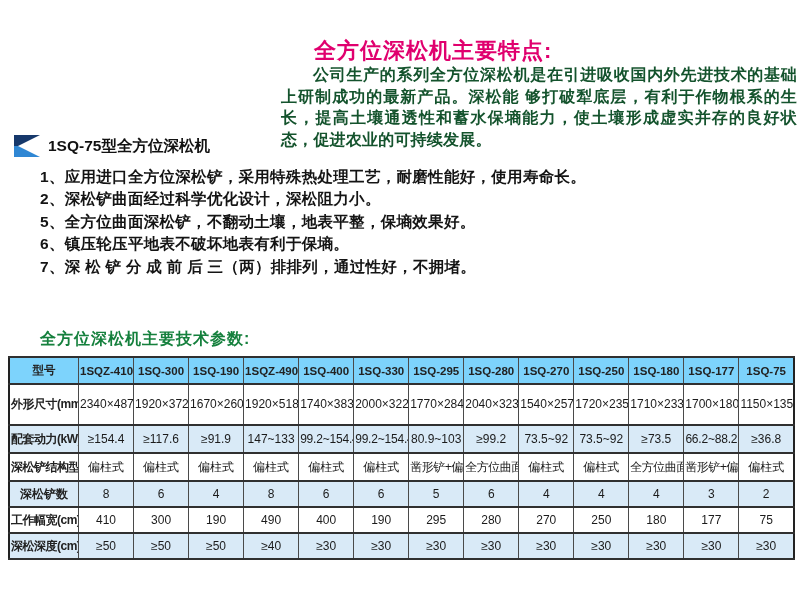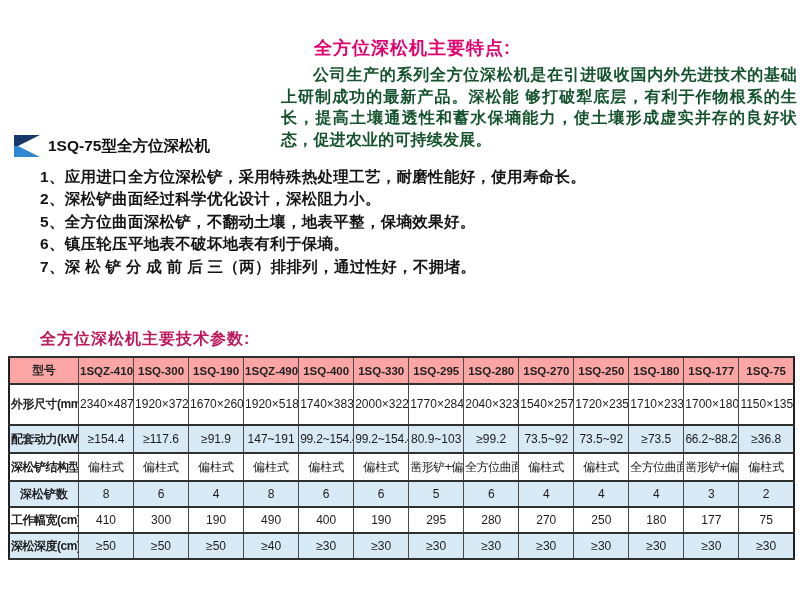--- a/index.html
+++ b/index.html
@@ -5,21 +5,21 @@
   html,body{margin:0;padding:0;}
   body{
     width:800px;height:600px;background:#ffffff;
     font-family:"Liberation Sans","DejaVu Sans",sans-serif;
     color:#1b1b1b;overflow:hidden;position:relative;
   }
   .page{position:relative;width:800px;height:600px;background:#fff;}
 
   .features-title{
     position:absolute;left:314px;top:36px;
-    font-size:18px;font-weight:bold;color:#e0006e;letter-spacing:1px;
+    font-size:22px;font-weight:bold;color:#e0006e;letter-spacing:1px;
   }
   .intro{
     position:absolute;left:281px;top:64px;width:516px;
     font-size:16px;font-weight:bold;line-height:21.5px;
     text-align:justify;text-indent:2em;color:#14532d;letter-spacing:0.2px;
   }
   .model-heading{
     position:absolute;left:14px;top:135px;
     display:flex;align-items:center;gap:8px;
   }
@@ -27,38 +27,38 @@
   .brand-icon{width:26px;height:22px;display:block;}
 
   .features-list{
     position:absolute;left:40px;top:166px;width:745px;
     font-size:15.5px;font-weight:bold;color:#141414;letter-spacing:0.3px;
   }
   .features-list div{line-height:22.4px;white-space:nowrap;}
 
   .params-title{
     position:absolute;left:40px;top:329px;
-    font-size:16px;font-weight:bold;color:#be185d;letter-spacing:1px;
+    font-size:16px;font-weight:bold;color:#15803d;letter-spacing:1px;
   }
 
   table.params{
     position:absolute;left:8px;top:356px;width:787px;
     border-collapse:collapse;table-layout:fixed;
     border:2px solid #222;
   }
   table.params th,table.params td{
     border-left:1px solid #4a4a4a;border-right:1px solid #4a4a4a;
     border-top:2px solid #303030;border-bottom:2px solid #303030;
     text-align:center;vertical-align:middle;padding:0 1px;
     font-size:12px;overflow:hidden;white-space:nowrap;
   }
   table.params thead th{font-size:11.5px;font-weight:bold;color:#222;}
   table.params th:first-child,table.params td:first-child{width:66px;}
   table.params tbody th{font-weight:bold;color:#222;}
-  thead tr{background:#fca5a5;height:27px;}
+  thead tr{background:#7dd3fc;height:27px;}
   tbody tr{background:#ffffff;}
   tbody tr:nth-child(even){background:#d9eaf7;}
   tbody tr:nth-child(1){height:41px;}
   tbody tr:nth-child(2){height:28px;}
   tbody tr:nth-child(3){height:28px;}
   tbody tr:nth-child(4){height:26px;}
   tbody tr:nth-child(5){height:26px;}
   tbody tr:nth-child(6){height:26px;}
   td.dim{white-space:pre-line;font-size:11px;line-height:1.35;}
   td.num-small{font-size:10.5px;letter-spacing:-0.2px;}
@@ -139,21 +139,21 @@
           <td class="dim">1700×1800
 ×1350</td>
           <td class="dim">1150×1350
 ×1340</td>
         </tr>
         <tr>
           <th class="tight">配套动力(kW)</th>
           <td>≥154.4</td>
           <td>≥117.6</td>
           <td>≥91.9</td>
-          <td>147~191</td>
+          <td>147~133</td>
           <td class="num-small">99.2~154.4</td>
           <td class="num-small">99.2~154.4</td>
           <td>80.9~103</td>
           <td>≥99.2</td>
           <td>73.5~92</td>
           <td>73.5~92</td>
           <td>≥73.5</td>
           <td class="num-small">66.2~88.2</td>
           <td>≥36.8</td>
         </tr>

